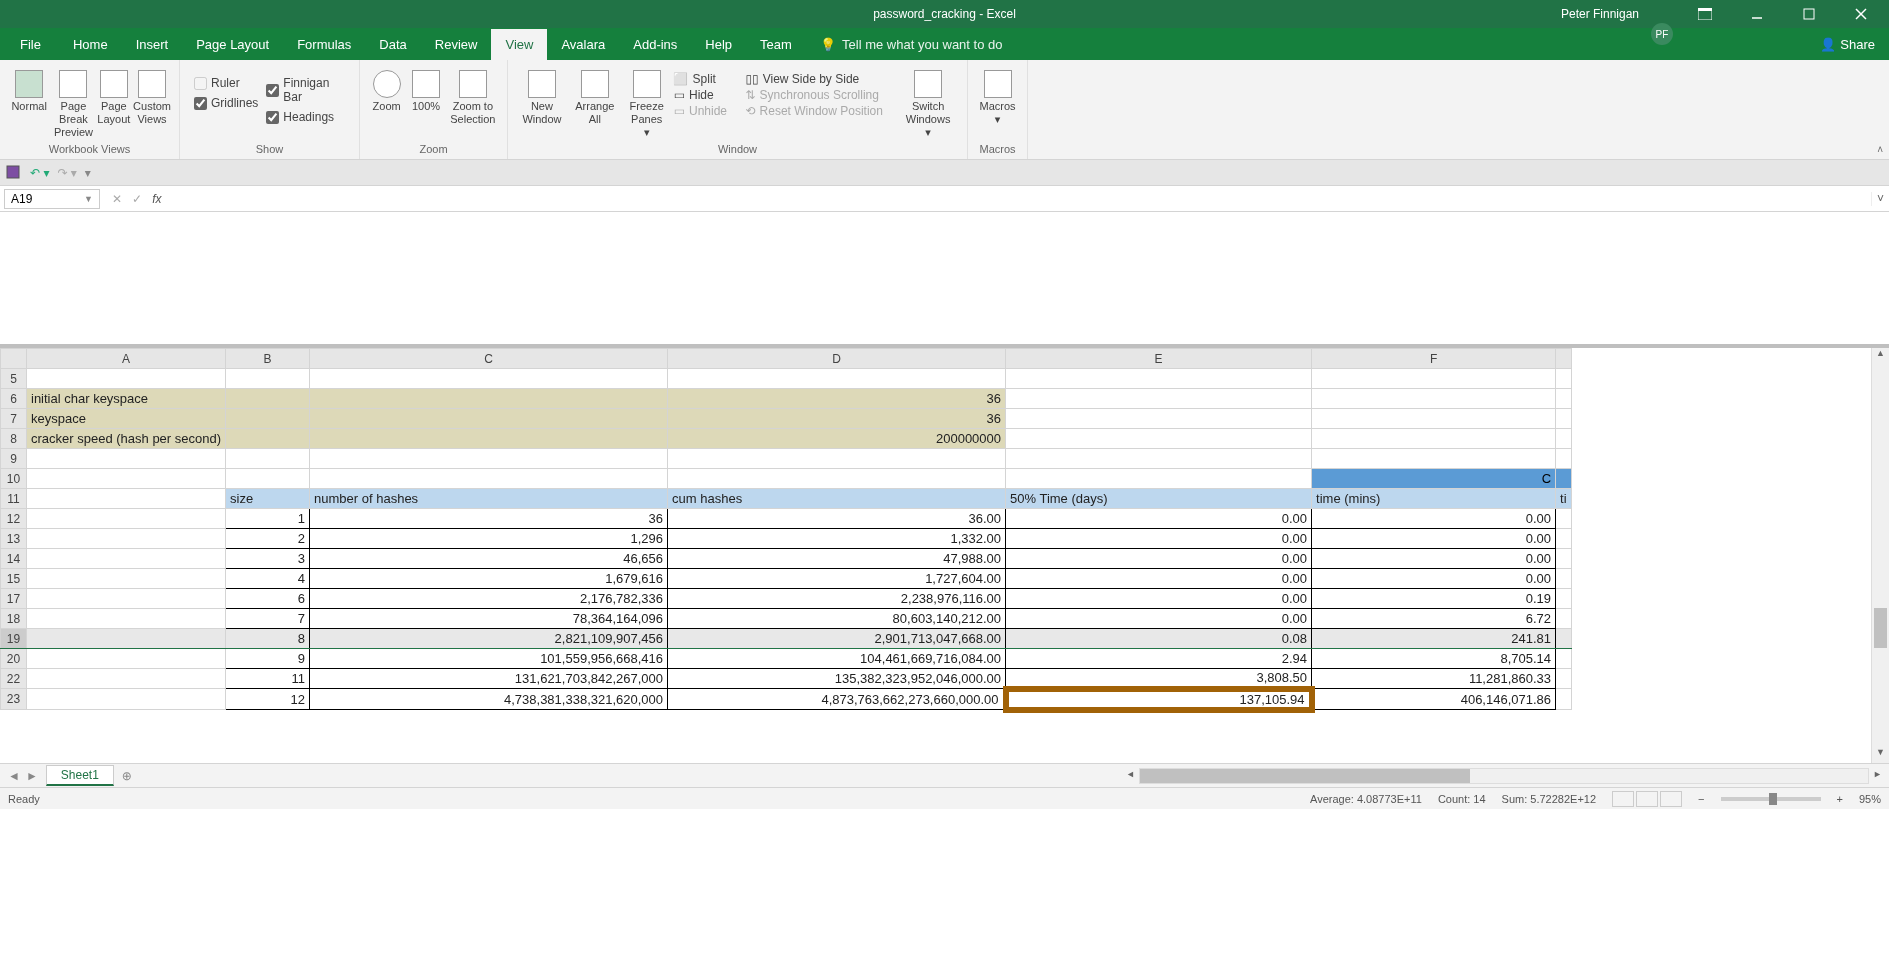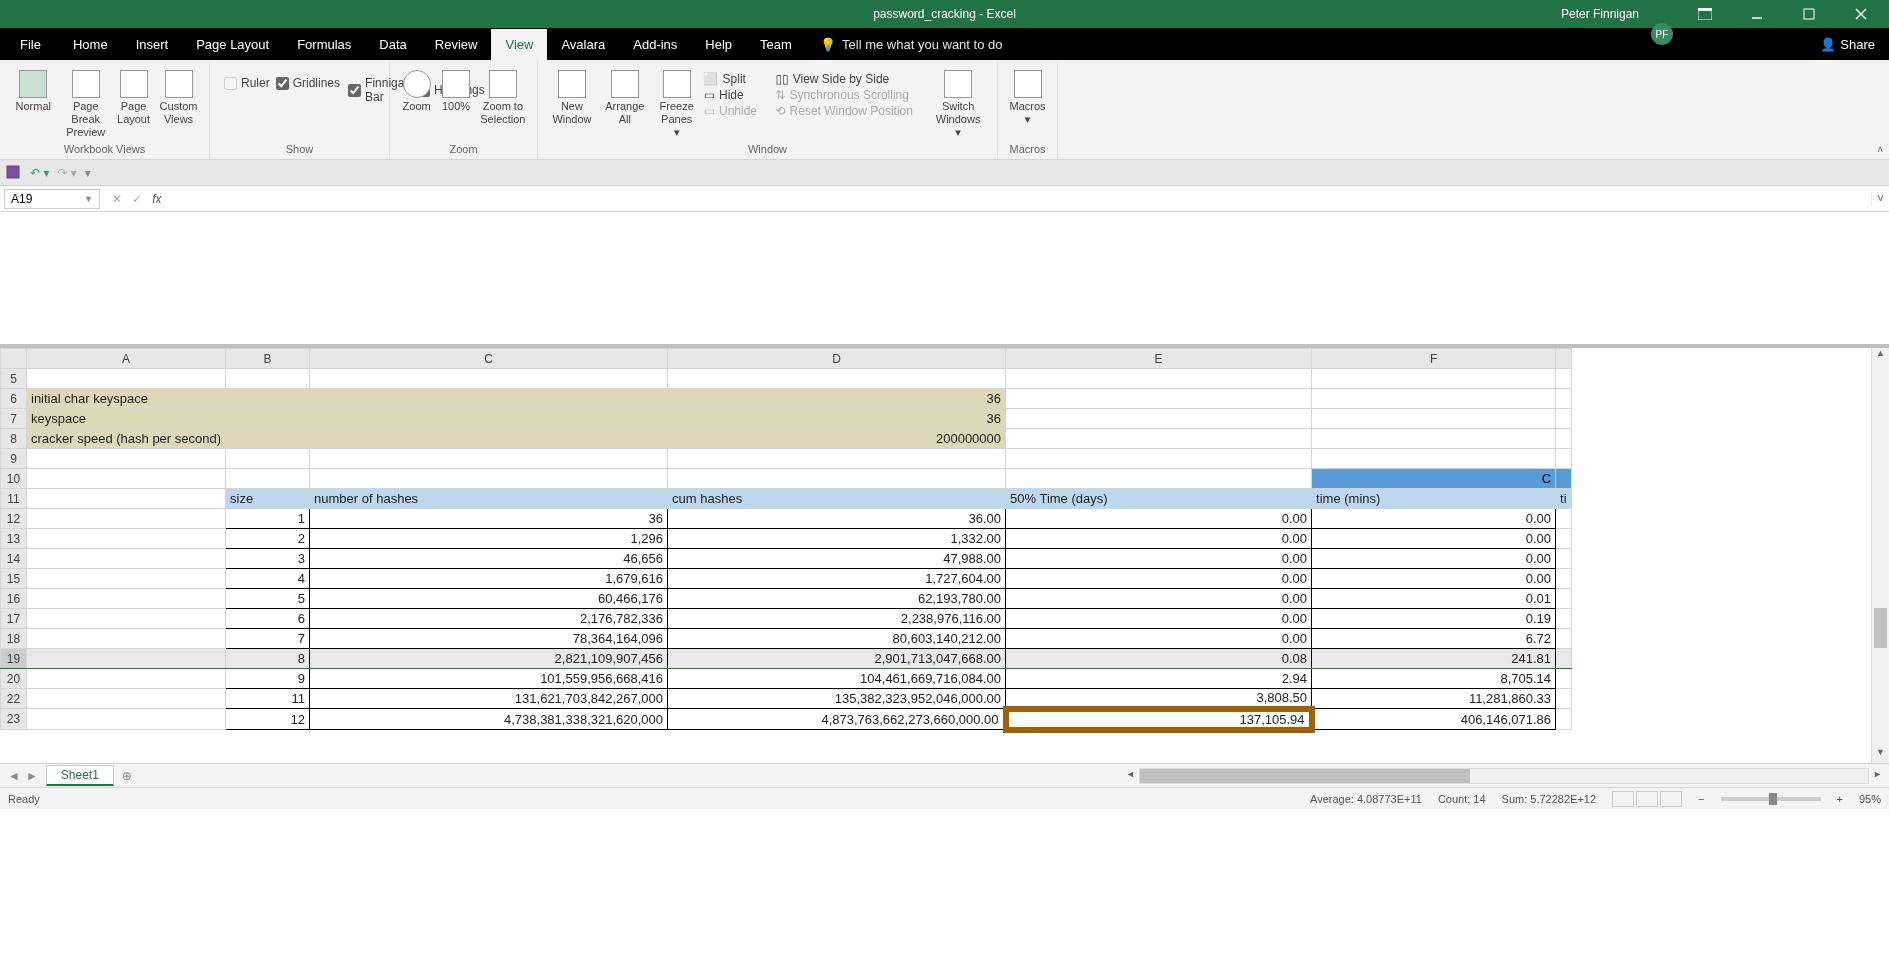--- a/index.html
+++ b/index.html
@@ -6,36 +6,36 @@
 body { background: #fff; overflow: hidden; width: 1889px; height: 975px; position: relative; }
 
 
 .titlebar { background: #217346; height: 28px; display: flex; align-items: center; color: #fff; font-size: 12px; position: relative; }
 .titlebar .title { position: absolute; left: 50%; transform: translateX(-50%); }
 .titlebar .rightctrls { position: absolute; right: 0; display: flex; align-items: center; gap: 12px; padding-right: 8px; }
 .titlebar .avatar { width: 22px; height: 22px; border-radius: 50%; background: #3a8a5f; display: flex; align-items: center; justify-content: center; font-size: 10px; margin-top: 40px; }
 .winbtn { width: 40px; height: 28px; display:flex;align-items:center;justify-content:center; }
 
 
-.tabs { background: #000000; height: 32px; display: flex; align-items: flex-end; color: #fff; font-size: 13px; padding-left: 6px; }
+.tabs { background: #15803d; height: 32px; display: flex; align-items: flex-end; color: #fff; font-size: 13px; padding-left: 6px; }
 .tabs .tab { padding: 8px 14px; cursor: pointer; }
 .tabs .tab.file { margin-right: 4px; }
 .tabs .tab.active { background: #f3f3f3; color: #217346; }
 .tabs .tellme { display:flex; align-items:center; gap:6px; padding:8px 14px; opacity:0.9;}
 .tabs .share { margin-left:auto; padding:8px 14px; display:flex; align-items:center; gap:4px;}
 
 
 .ribbon { background: #f3f3f3; height: 100px; border-bottom: 1px solid #d4d4d4; display: flex; position: relative; }
 .rgroup { border-right: 1px solid #e0e0e0; padding: 4px 8px 2px 8px; display: flex; flex-direction: column; }
 .rgroup .glabel { text-align: center; font-size: 11px; color: #666; margin-top: auto; padding-bottom: 2px; }
 .rgroup .gbody { flex: 1; display: flex; align-items: flex-start; gap: 2px; padding-top: 4px; }
 .smallbtn { display: flex; flex-direction: column; align-items: center; width: 54px; font-size: 11px; color: #444; text-align:center; line-height:1.2; padding-top:2px;}
 .smallbtn .ico { width: 28px; height: 28px; border: 1px solid #999; margin-bottom: 2px; background:#fff; position:relative;}
 .normal-active { background: #c8e0d0 !important; }
-.chklist { display:flex; flex-direction:row; gap:6px; font-size:12px; color:#444; padding-top:8px; padding-left:6px;}
+.chklist { display:flex; flex-direction:column; gap:6px; font-size:12px; color:#444; padding-top:8px; padding-left:6px;}
 .chklist label { display:flex; align-items:center; gap:4px;}
 .chklist input { accent-color:#666;}
 .winsplit { display:flex; flex-direction:column; gap:2px; font-size:12px; color:#444; padding-top:4px;}
 .winsplit .item { display:flex; align-items:center; gap:4px;}
 .winsplit .disabled { color:#aaa;}
 .collapse-caret { position:absolute; right:6px; bottom:4px; font-size:10px; color:#666;}
 
 
 .qatbar { background: #e6e6e6; height: 26px; border-bottom:1px solid #d4d4d4; display:flex; align-items:center; padding-left:6px; gap:8px; font-size:12px; color:#666;}
 .qatbar .ico { width:16px; height:16px; display:inline-block;}
@@ -141,21 +141,21 @@
     <span>💡</span>
     <span>Tell me what you want to do</span>
   </div>
   <div class="share">
     <span>👤</span>
     <span>Share</span>
   </div>
 </div>
 
 <div class="ribbon">
-  <div class="rgroup" style="width:210px;">
+  <div class="rgroup" style="width:180px;">
     <div class="gbody">
       <div class="smallbtn">
           <div class="ico normal-active"></div>
           <span>Normal</span>
         </div>
       <div class="smallbtn">
           <div class="ico"></div>
           <span>Page Break Preview</span>
         </div>
       <div class="smallbtn" style="width:44px">
@@ -417,30 +417,20 @@
           <td class="rowhead">15</td>
     <td></td>
     <td class="num" style="border:1px solid #000">4</td>
     <td class="num" style="border:1px solid #000">1,679,616</td>
     <td class="num" style="border:1px solid #000">1,727,604.00</td>
     <td class="num" style="border:1px solid #000">0.00</td>
     <td class="num" style="border:1px solid #000">0.00</td>
     <td></td>
         </tr>
         <tr>
-          <td class="rowhead">16</td>
-    <td></td>
-    <td class="num" style="border:1px solid #000">5</td>
-    <td class="num" style="border:1px solid #000">60,466,176</td>
-    <td class="num" style="border:1px solid #000">62,193,780.00</td>
-    <td class="num" style="border:1px solid #000">0.00</td>
-    <td class="num" style="border:1px solid #000">0.01</td>
-    <td></td>
-        </tr>
-        <tr>
           <td class="rowhead">17</td>
     <td></td>
     <td class="num" style="border:1px solid #000">6</td>
     <td class="num" style="border:1px solid #000">2,176,782,336</td>
     <td class="num" style="border:1px solid #000">2,238,976,116.00</td>
     <td class="num" style="border:1px solid #000">0.00</td>
     <td class="num" style="border:1px solid #000">0.19</td>
     <td></td>
         </tr>
         <tr>

